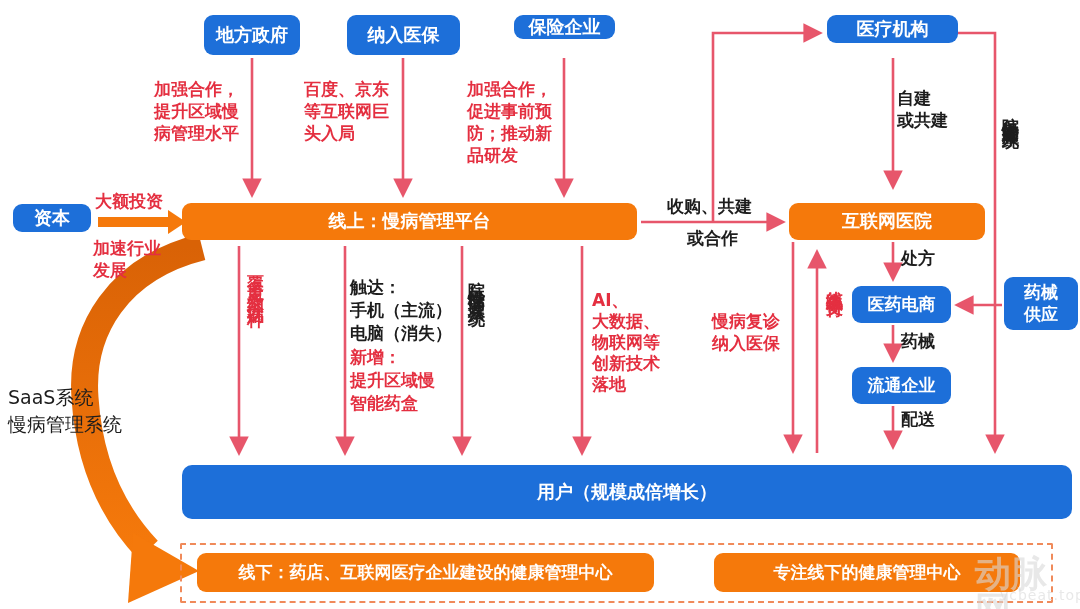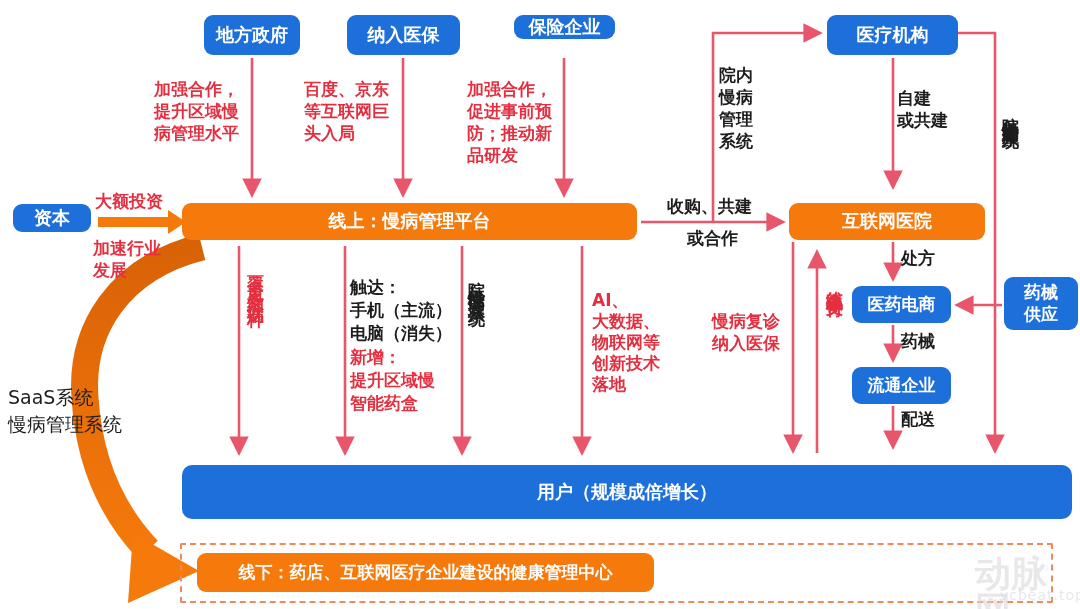--- a/index.html
+++ b/index.html
@@ -85,55 +85,52 @@
     <line x1="345" y1="246" x2="345" y2="452" stroke="#e7566b" stroke-width="2.6" marker-end="url(#ah)"></line>
     <line x1="462" y1="246" x2="462" y2="452" stroke="#e7566b" stroke-width="2.6" marker-end="url(#ah)"></line>
     <line x1="582" y1="246" x2="582" y2="452" stroke="#e7566b" stroke-width="2.6" marker-end="url(#ah)"></line>
   </svg>
 
   <div class="node blue fs18" style="left:13px;top:204px;width:78px;height:28px;">资本</div>
 
   <div class="node blue fs18" style="left:204px;top:15px;width:96px;height:40px;">地方政府</div>
   <div class="node blue fs18" style="left:347px;top:15px;width:113px;height:40px;">纳入医保</div>
   <div class="node blue fs18" style="left:514px;top:15px;width:101px;height:24px;">保险企业</div>
-  <div class="node blue fs18" style="left:827px;top:15px;width:131px;height:40px;">医疗机构</div>
+  <div class="node blue fs18" style="left:827px;top:15px;width:131px;height:28px;">医疗机构</div>
 
   <div class="node orange fs18" style="left:182px;top:203px;width:455px;height:37px;">线上：慢病管理平台</div>
   <div class="node orange fs18" style="left:789px;top:203px;width:196px;height:37px;">互联网医院</div>
 
   <div class="node blue fs17" style="left:852px;top:286px;width:99px;height:37px;">医药电商</div>
   <div class="node blue fs17" style="left:852px;top:367px;width:99px;height:37px;">流通企业</div>
   <div class="node blue fs17" style="left:1004px;top:277px;width:74px;height:53px;white-space:pre-line;">药械
 供应</div>
 
   <div class="node blue fs18" style="left:182px;top:465px;width:890px;height:54px;border-radius:10px;">用户（规模成倍增长）</div>
 
   <div class="dashed-zone" style="left:180px;top:543px;width:869px;height:56px;"></div>
 
   <div class="node orange fs17" style="left:197px;top:553px;width:457px;height:39px;">线下：药店、互联网医疗企业建设的健康管理中心</div>
+  <div class="node orange fs17" style="left:714px;top:553px;width:306px;height:39px;">专注线下的健康管理中心</div>
 
   <div class="ann red" style="left:95px;top:190px;">大额投资</div>
   <div class="ann red" style="left:93px;top:237px;">加速行业
 发展</div>
 
   <div class="ann red" style="left:154px;top:78px;">加强合作，
 提升区域慢
 病管理水平</div>
   <div class="ann red" style="left:304px;top:78px;">百度、京东
 等互联网巨
 头入局</div>
   <div class="ann red" style="left:467px;top:78px;">加强合作，
 促进事前预
 防；推动新
 品研发</div>
 
-  <div class="ann blk" style="left:719px;top:64px;">院内
-慢病
-管理
-系统</div>
   <div class="ann blk" style="left:897px;top:87px;">自建
 或共建</div>
   <div class="ann blk vert" style="left:1000px;top:104px;letter-spacing:2px;">院外慢病管理系统</div>
 
   <div class="ann blk" style="left:667px;top:195px;">收购、共建</div>
   <div class="ann blk" style="left:687px;top:227px;">或合作</div>
 
   <div class="ann red vert" style="left:245px;top:262px;letter-spacing:5px;">覆盖更多细分病种</div>
 
   <div class="ann blk" style="left:350px;top:276px;line-height:23px;">触达：

